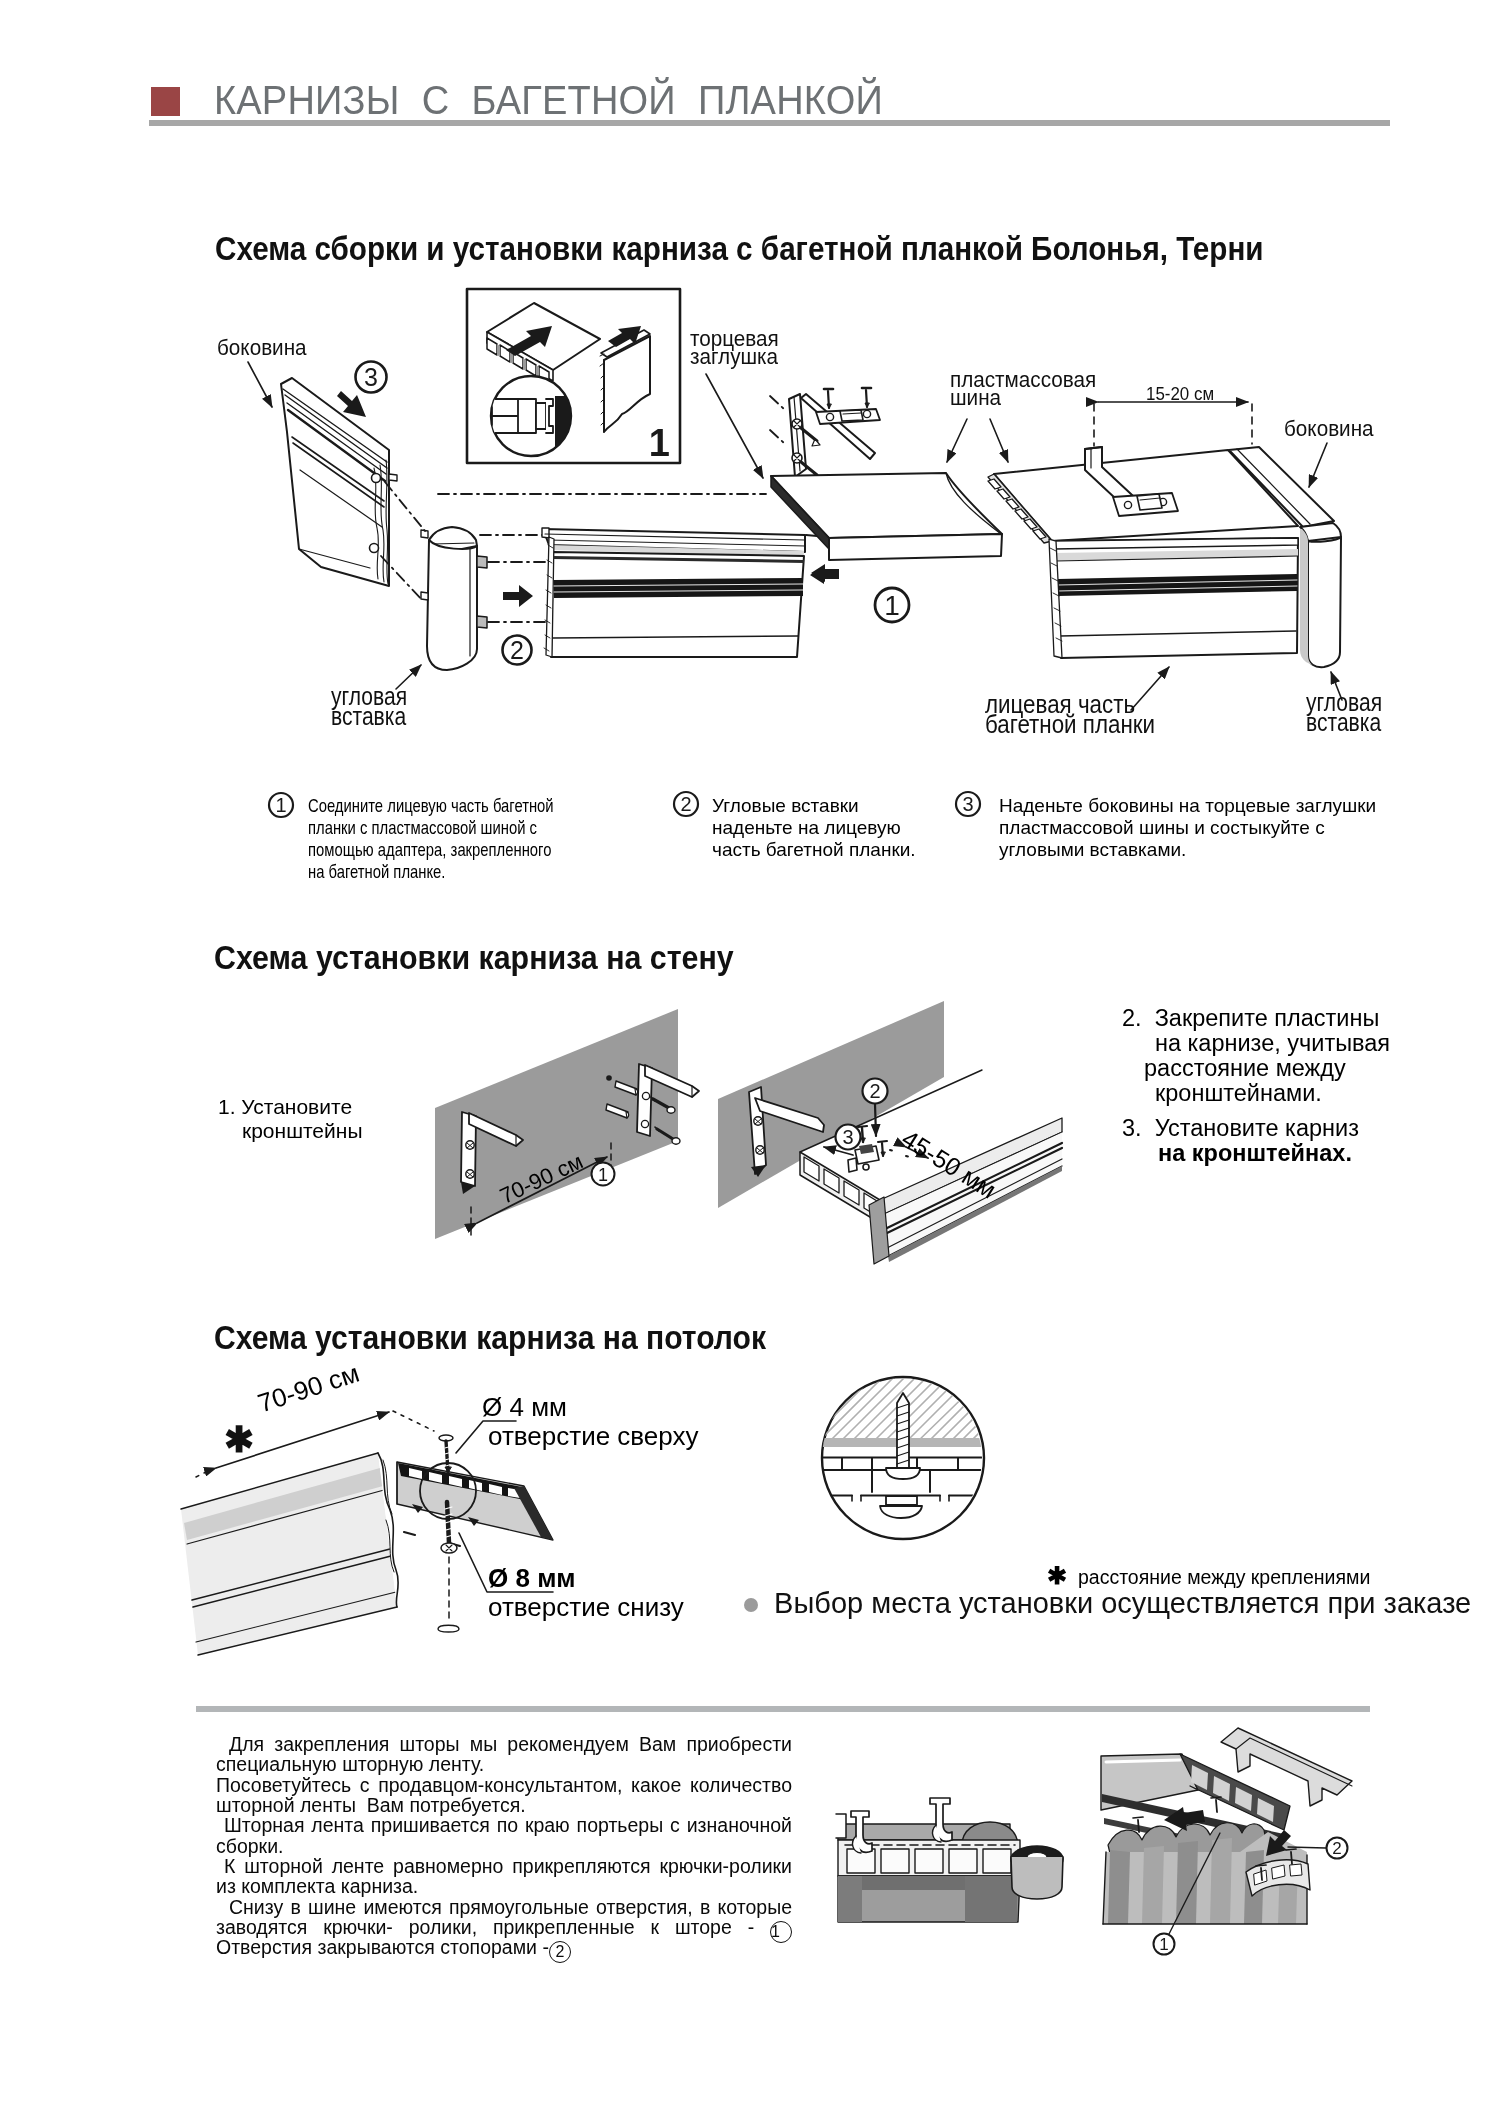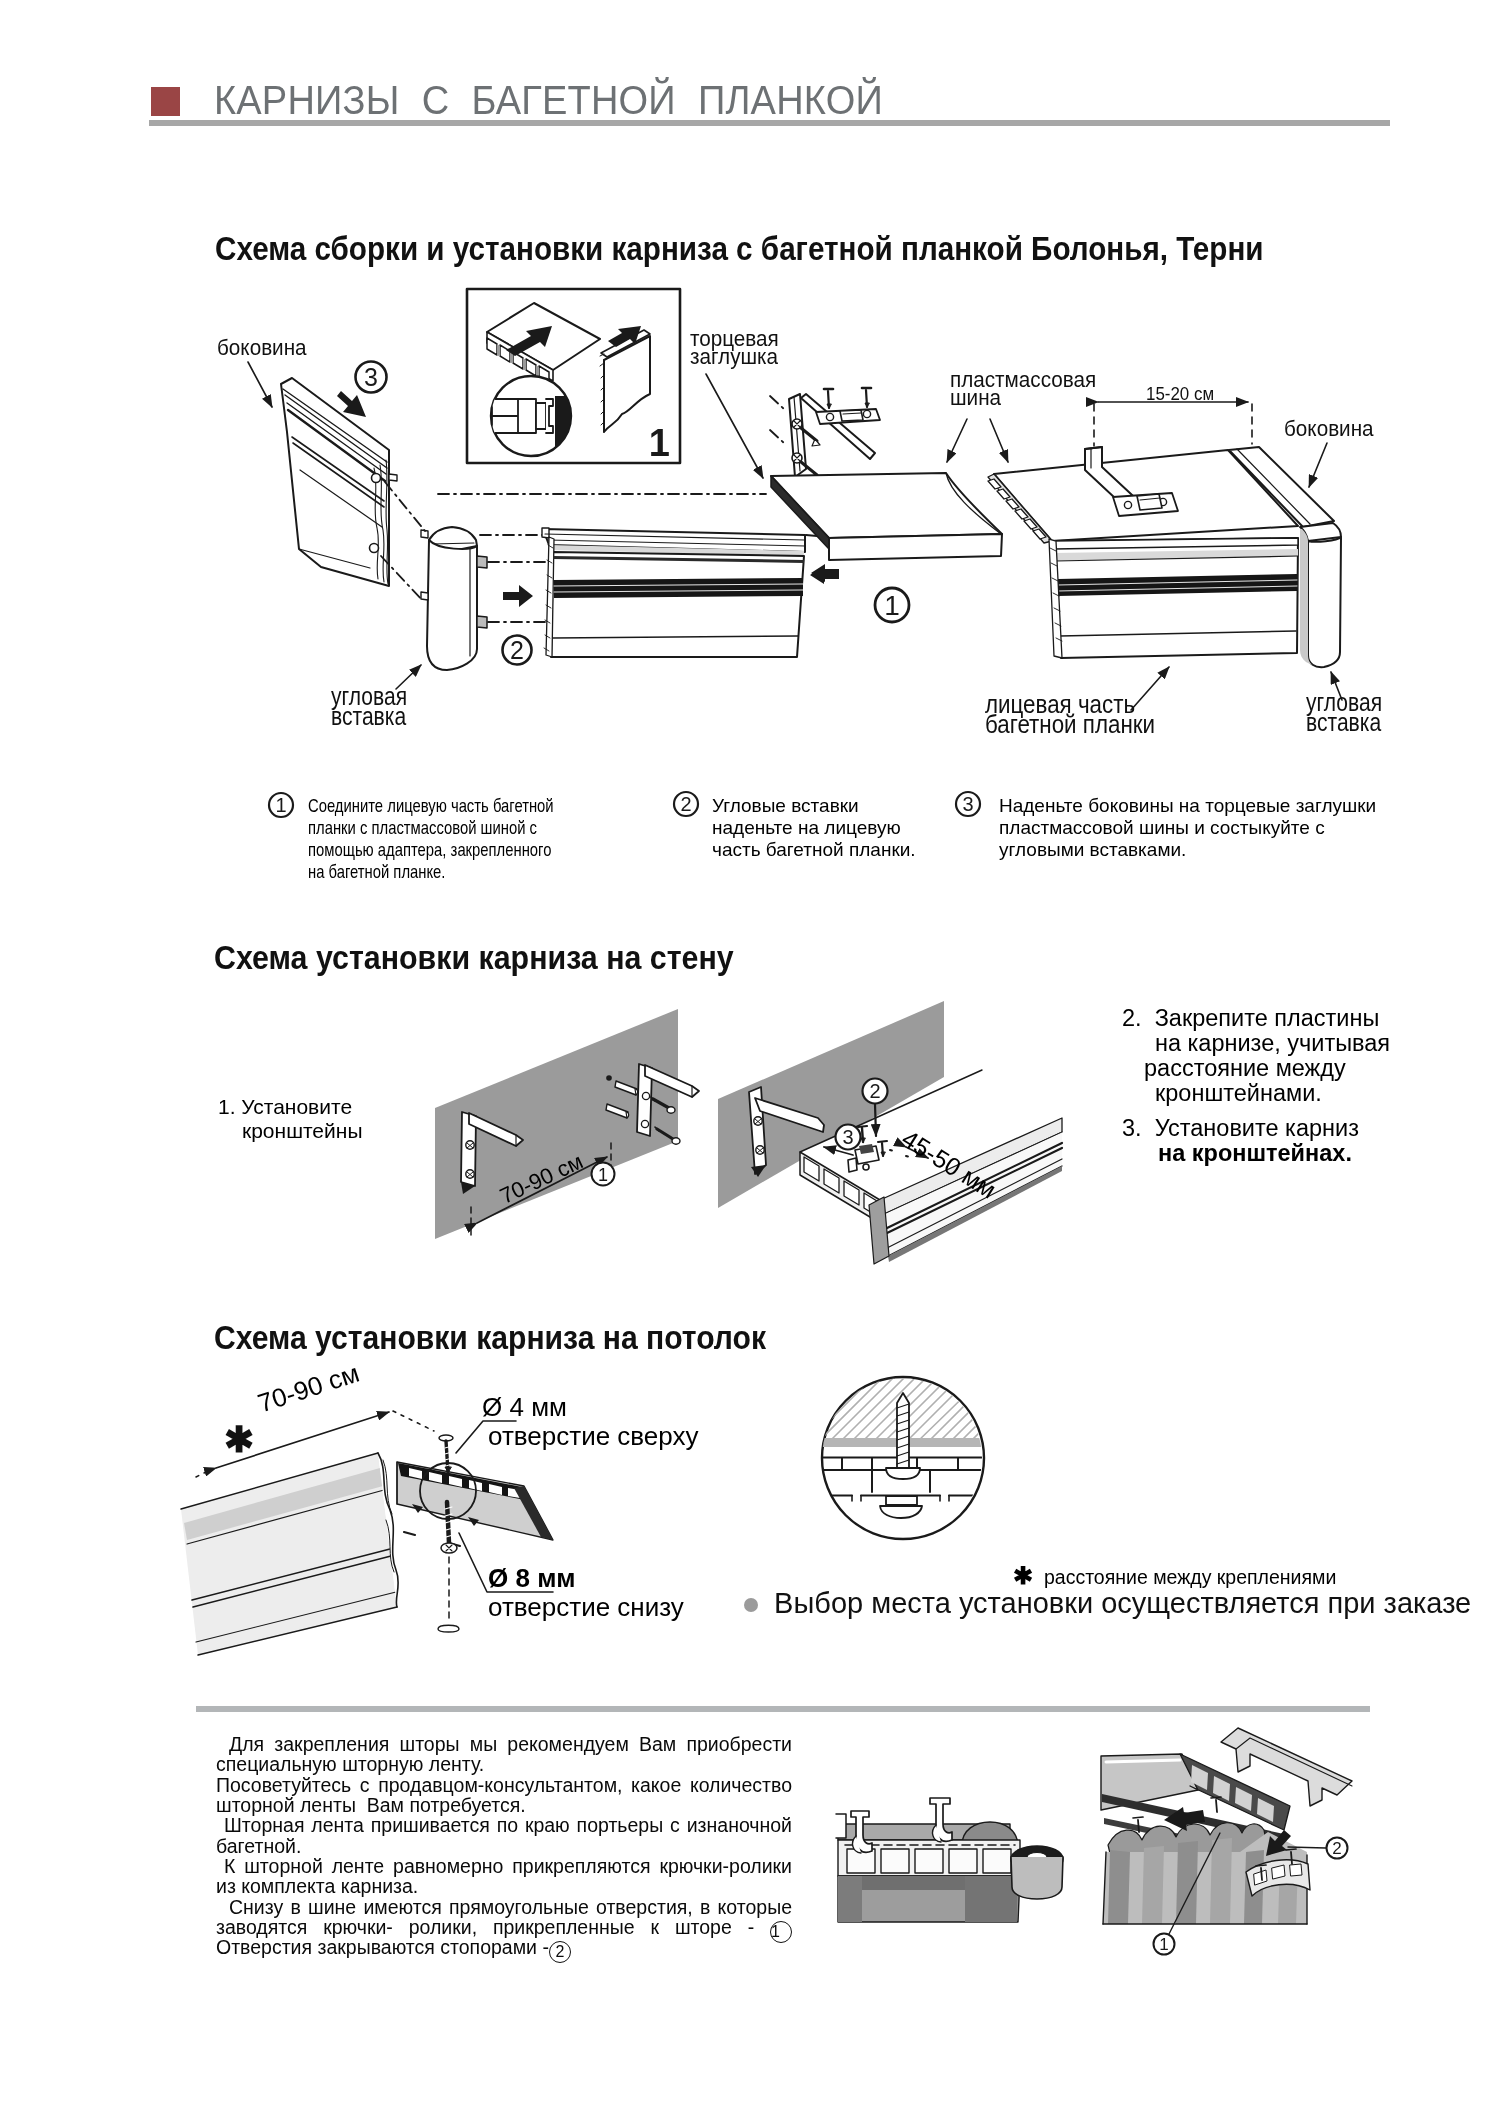--- a/index.html
+++ b/index.html
@@ -42,31 +42,31 @@
 <div class="abs" style="left:1122px;top:1006px;font-size:23.5px;line-height:25px;">2.&nbsp;&nbsp;Закрепите пластины<br><span style="margin-left:33px;">на карнизе, учитывая</span><br><span style="margin-left:22px;">расстояние между</span><br><span style="margin-left:33px;">кронштейнами.</span></div>
 <div class="abs" style="left:1122px;top:1116px;font-size:23.5px;line-height:25px;">3.&nbsp;&nbsp;Установите карниз<br><span style="margin-left:36px;font-weight:bold;">на кронштейнах.</span></div>
 <div class="abs" style="left:496px;top:1186px;font-size:22px;transform:rotate(-25deg);transform-origin:left top;white-space:nowrap;">70-90 см</div>
 <div class="abs" style="left:912px;top:1124px;font-size:25px;transform:rotate(32deg);transform-origin:left top;white-space:nowrap;">45-50 мм</div>
 
 <div class="abs" style="left:254px;top:1390px;font-size:26px;transform:rotate(-18deg);transform-origin:left top;white-space:nowrap;">70-90 см</div>
 <div class="abs" style="left:482px;top:1392px;font-size:26px;">Ø 4 мм</div>
 <div class="abs" style="left:488px;top:1421px;font-size:26px;">отверстие сверху</div>
 <div class="abs" style="left:488px;top:1563px;font-size:26px;font-weight:bold;">Ø 8 мм</div>
 <div class="abs" style="left:488px;top:1592px;font-size:26px;">отверстие снизу</div>
-<div class="abs" style="left:1013px;top:1562px;font-size:19.5px;"><b style="font-size:24px;">✱</b>&nbsp; расстояние между креплениями</div>
+<div class="abs" style="left:1047px;top:1562px;font-size:19.5px;"><b style="font-size:24px;">✱</b>&nbsp; расстояние между креплениями</div>
 <div class="abs" style="left:744px;top:1587px;font-size:29px;color:#111;"><span style="display:inline-block;width:14px;height:14px;border-radius:50%;background:#9b9b9b;vertical-align:1px;"></span>&nbsp; Выбор места установки осуществляется при заказе</div>
 
 <div class="abs" style="left:196px;top:1706px;width:1174px;height:6px;background:#b3b6b8;"></div>
 
 <div class="jline just" style="top:1733px;text-indent:13px;">Для закрепления шторы мы рекомендуем Вам приобрести</div>
 <div class="jline" style="top:1753px;">специальную шторную ленту.</div>
 <div class="jline just" style="top:1774px;">Посоветуйтесь с продавцом-консультантом, какое количество</div>
 <div class="jline" style="top:1794px;">шторной ленты&nbsp; Вам потребуется.</div>
 <div class="jline just" style="top:1814px;text-indent:8px;">Шторная лента пришивается по краю портьеры с изнаночной</div>
-<div class="jline" style="top:1835px;">багетной.</div>
+<div class="jline" style="top:1835px;">сборки.</div>
 <div class="jline just" style="top:1855px;text-indent:8px;">К шторной ленте равномерно прикрепляются крючки-ролики</div>
 <div class="jline" style="top:1875px;">из комплекта карниза.</div>
 <div class="jline just" style="top:1896px;text-indent:13px;">Снизу в шине имеются прямоугольные отверстия, в которые</div>
 <div class="jline just" style="top:1916px;">заводятся крючки- ролики, прикрепленные к шторе - <span class="cnum">1</span></div>
 <div class="jline" style="top:1936px;">Отверстия закрываются стопорами -<span class="cnum">2</span></div>
 
 <svg width="1500" height="2122" viewBox="0 0 1500 2122" fill="none" stroke-linecap="round" stroke-linejoin="round">
 <defs>
 <marker id="ah" markerWidth="14" markerHeight="10" refX="12" refY="5" orient="auto" markerUnits="userSpaceOnUse">
   <path d="M0,0 L13,5 L0,10 Z" fill="#1a1a1a" stroke="none"></path>

